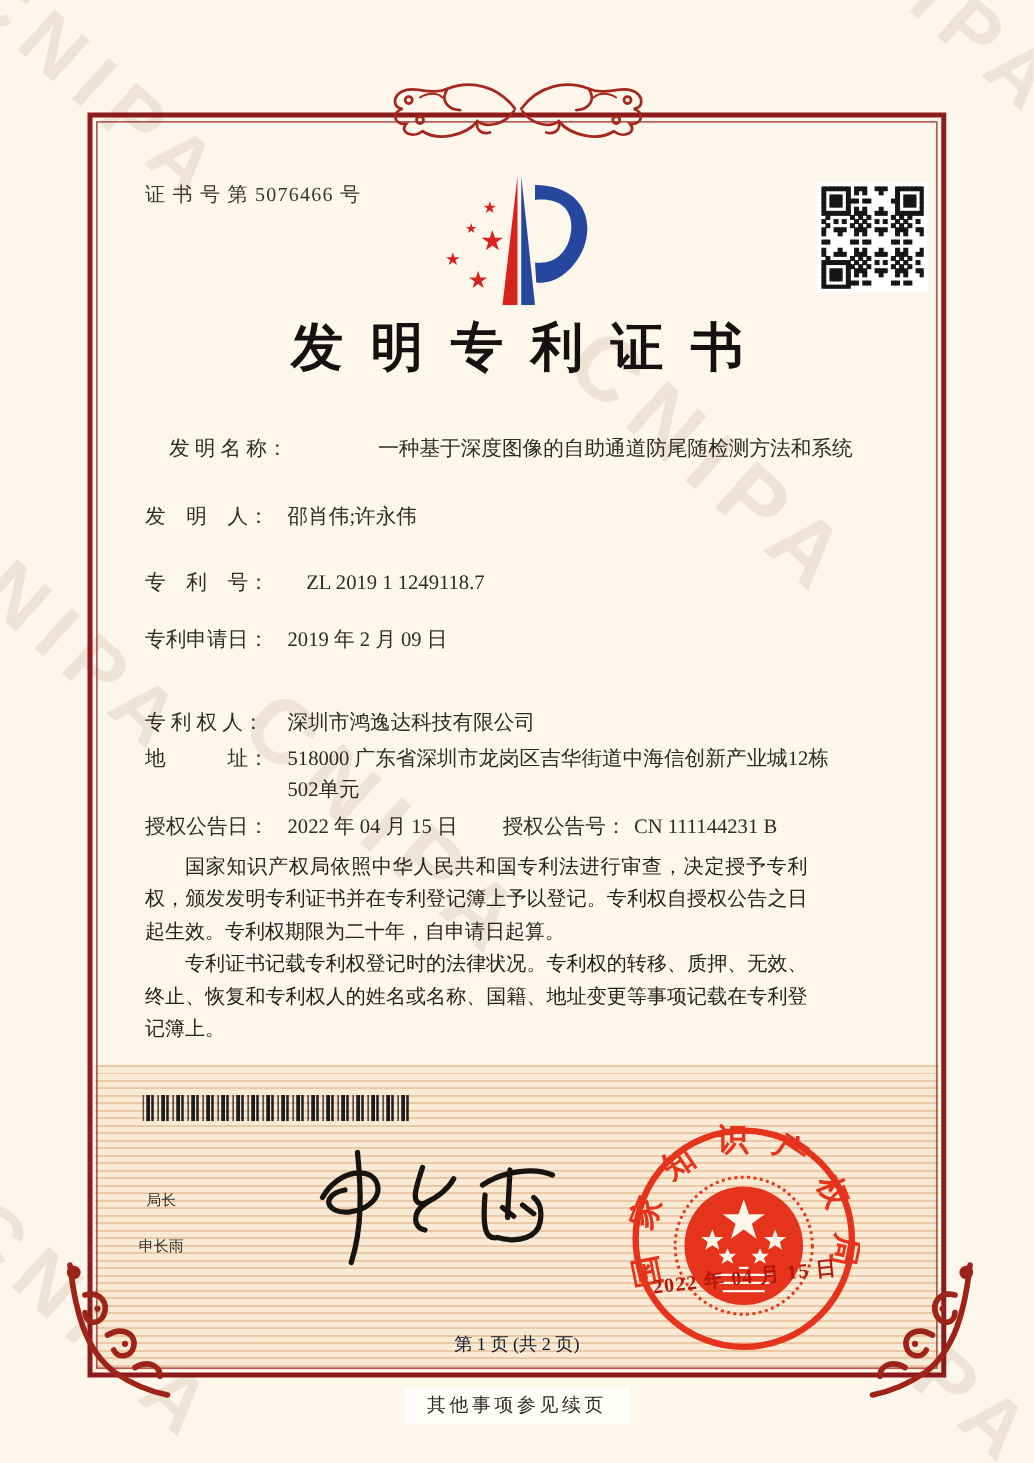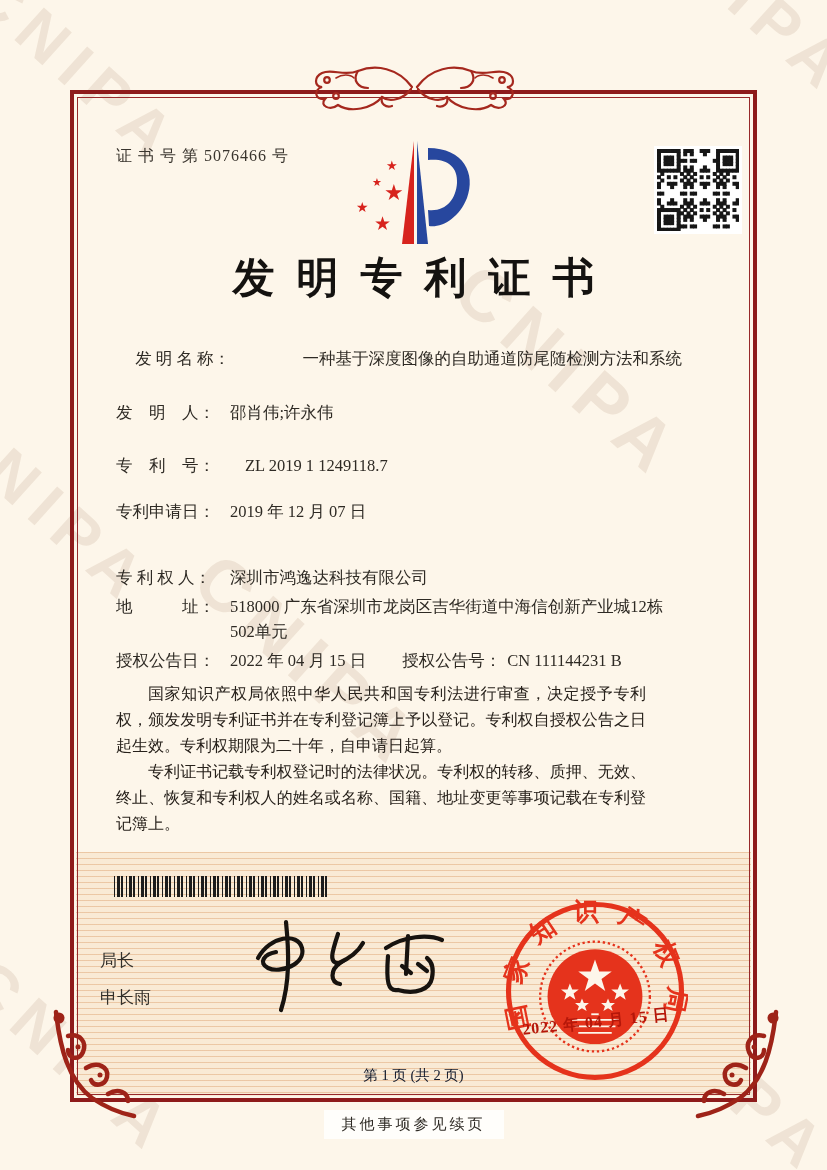--- a/index.html
+++ b/index.html
@@ -64,22 +64,22 @@
   .r-filing   {top:499px;} .r-patentee {top:565px;} .r-address{top:594px;}
   .r-grant    {top:648px; width:630px;}
   .r-grant .grp2 { display:flex; margin-left:36px;text-align:right; }
   .r-grant .grp2 .lbl { width:auto; margin-right:6px; }
   
   .body-text { position:absolute; left:116px; top:681px; width:530px; z-index:5; }
   .body-text p { font-size:16px; line-height:26px; text-indent:2em;
                  color:#27211b; text-align:justify; }
   
   .barcode { position:absolute; left:114px; top:876px; z-index:5; }
-  .director { position:absolute; left:100px; top:942px; z-index:6;
-              font-size:17px; line-height:37px; color:#33302a; }
+  .director { position:absolute; left:111px; top:942px; z-index:6;
+              font-size:12px; line-height:37px; color:#33302a;text-align:center; }
   .signature { position:absolute; left:236px; top:916px; z-index:6; }
   .seal { position:absolute; left:502px; top:898px; width:186px; height:186px; z-index:6; }
   .seal-date {
     position:absolute; left:510px; top:1012px; width:172px; z-index:7;
     text-align:center; transform:rotate(-6deg);
     font-size:16px; font-weight:700; letter-spacing:1px; color:#b5170a;
     white-space:pre;
   }
   .page-indicator {
     position:absolute; left:70px; top:1066px; width:687px; z-index:6;
@@ -428,21 +428,21 @@
   <div class="row r-inventor">
     <span class="lbl">发　明　人：</span>
     <span class="val">邵肖伟;许永伟</span>
   </div>
   <div class="row r-patno">
     <span class="lbl">专　利　号：</span>
     <span class="val">ZL 2019 1 1249118.7</span>
   </div>
   <div class="row r-filing">
     <span class="lbl">专利申请日：</span>
-    <span class="val">2019 年 12 月 07 日</span>
+    <span class="val">2019 年 2 月 09 日</span>
   </div>
   <div class="row r-patentee">
     <span class="lbl">专 利 权 人：</span>
     <span class="val">深圳市鸿逸达科技有限公司</span>
   </div>
   <div class="row r-address">
     <span class="lbl">地　　　址：</span>
     <span class="val">518000 广东省深圳市龙岗区吉华街道中海信创新产业城12栋502单元</span>
   </div>
   <div class="row r-grant">

